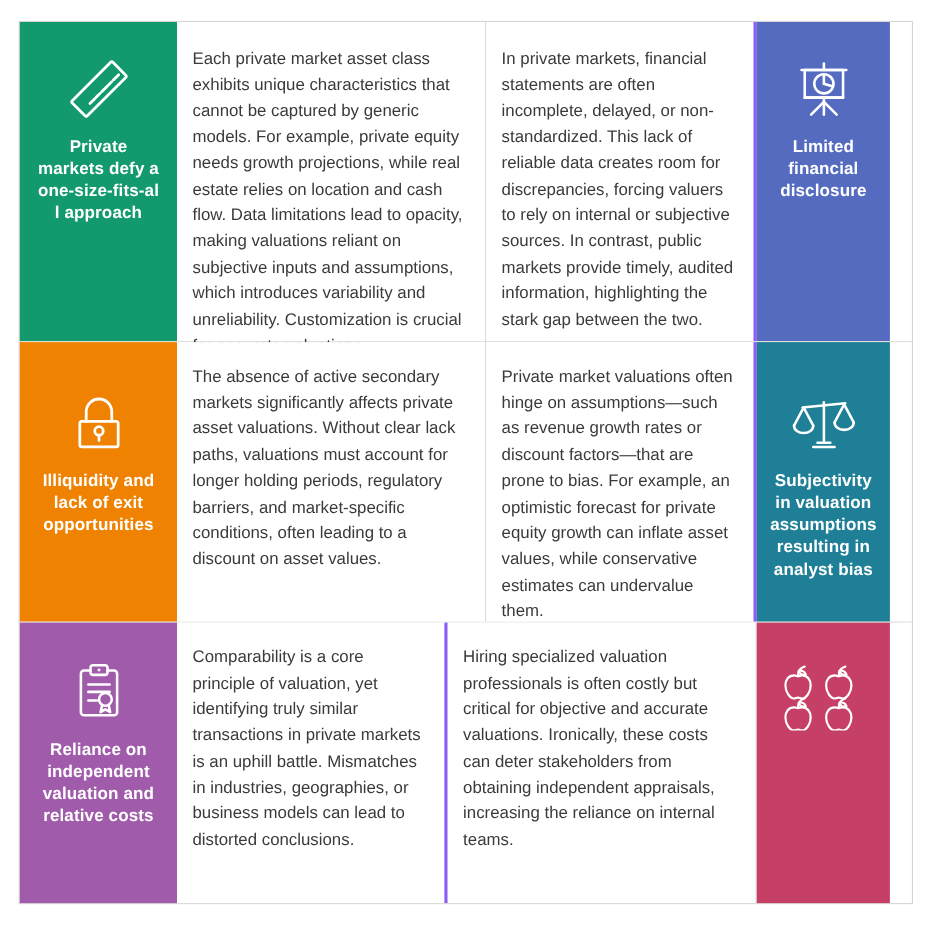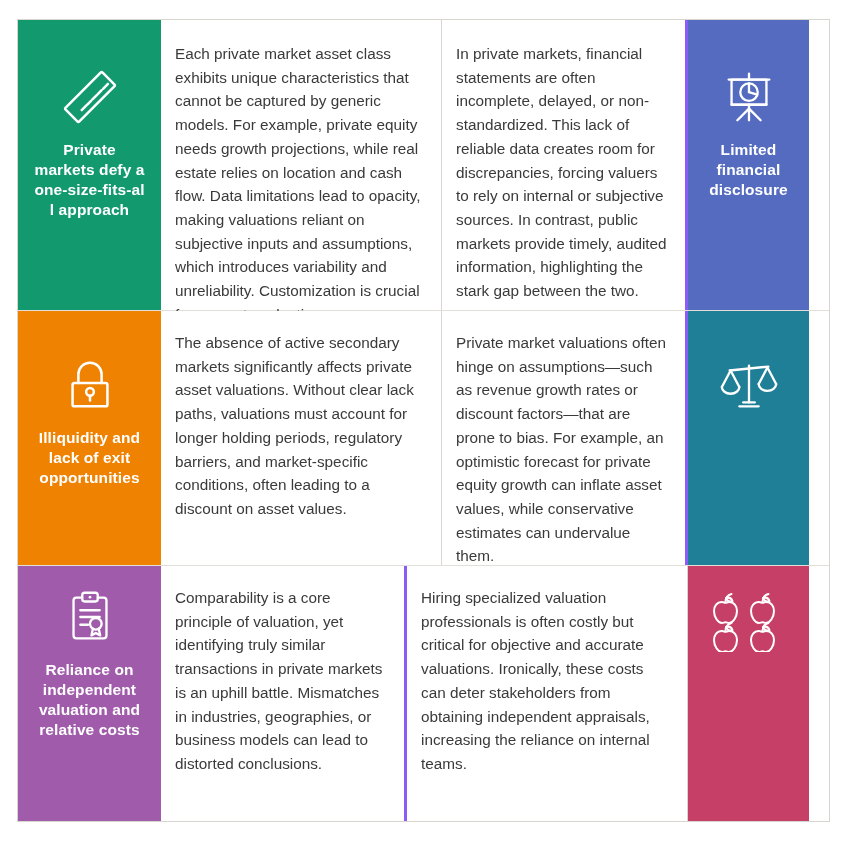--- a/index.html
+++ b/index.html
@@ -45,29 +45,29 @@
     flex: none;
   }
 
   
   .panel {
     box-sizing: border-box;
     display: flex;
     flex-direction: column;
     align-items: center;
     justify-content: flex-start;
-    padding-top: 46px;
+    padding-top: 30px;
     color: #ffffff;
     flex: none;
   }
   .panel-left  { width: 143px; }
   .panel-right { width: 121px; }
 
   .row-2 .panel { padding-top: 43px; }
-  .row-3 .panel { padding-top: 20px; }
+  .row-3 .panel { padding-top: 32px; }
 
   .panel-icon {
     width: 62px;
     height: 62px;
     display: block;
     margin-bottom: 12px;
   }
   .panel-icon svg { display: block; width: 100%; height: 100%; }
 
   .panel-title {
@@ -173,20 +173,25 @@
           <line x1="32" y1="12" x2="32" y2="50"></line>
           <line x1="12" y1="17" x2="52" y2="13"></line>
           <path d="M4 34 L13 17 L22 34"></path>
           <path d="M4 34 a9 7 0 0 0 18 0"></path>
           <path d="M42 31 L51 14 L60 31"></path>
           <path d="M42 31 a9 7 0 0 0 18 0"></path>
           <line x1="22" y1="54" x2="42" y2="54"></line>
           <path d="M26 50 h12"></path>
         </svg>
       </span>
+      <div class="panel-title">Subjectivity
+in valuation
+assumptions
+resulting in
+analyst bias</div>
     </div>
   </div>
 
   <div class="row-divider"></div>
 
   <div class="table-row row-3">
 
     <div class="panel panel-left" style="background:#a05cab">
       <span class="panel-icon">
         <svg viewBox="0 0 64 64" fill="none" stroke="#ffffff" stroke-width="2.4" stroke-linecap="round" stroke-linejoin="round">

